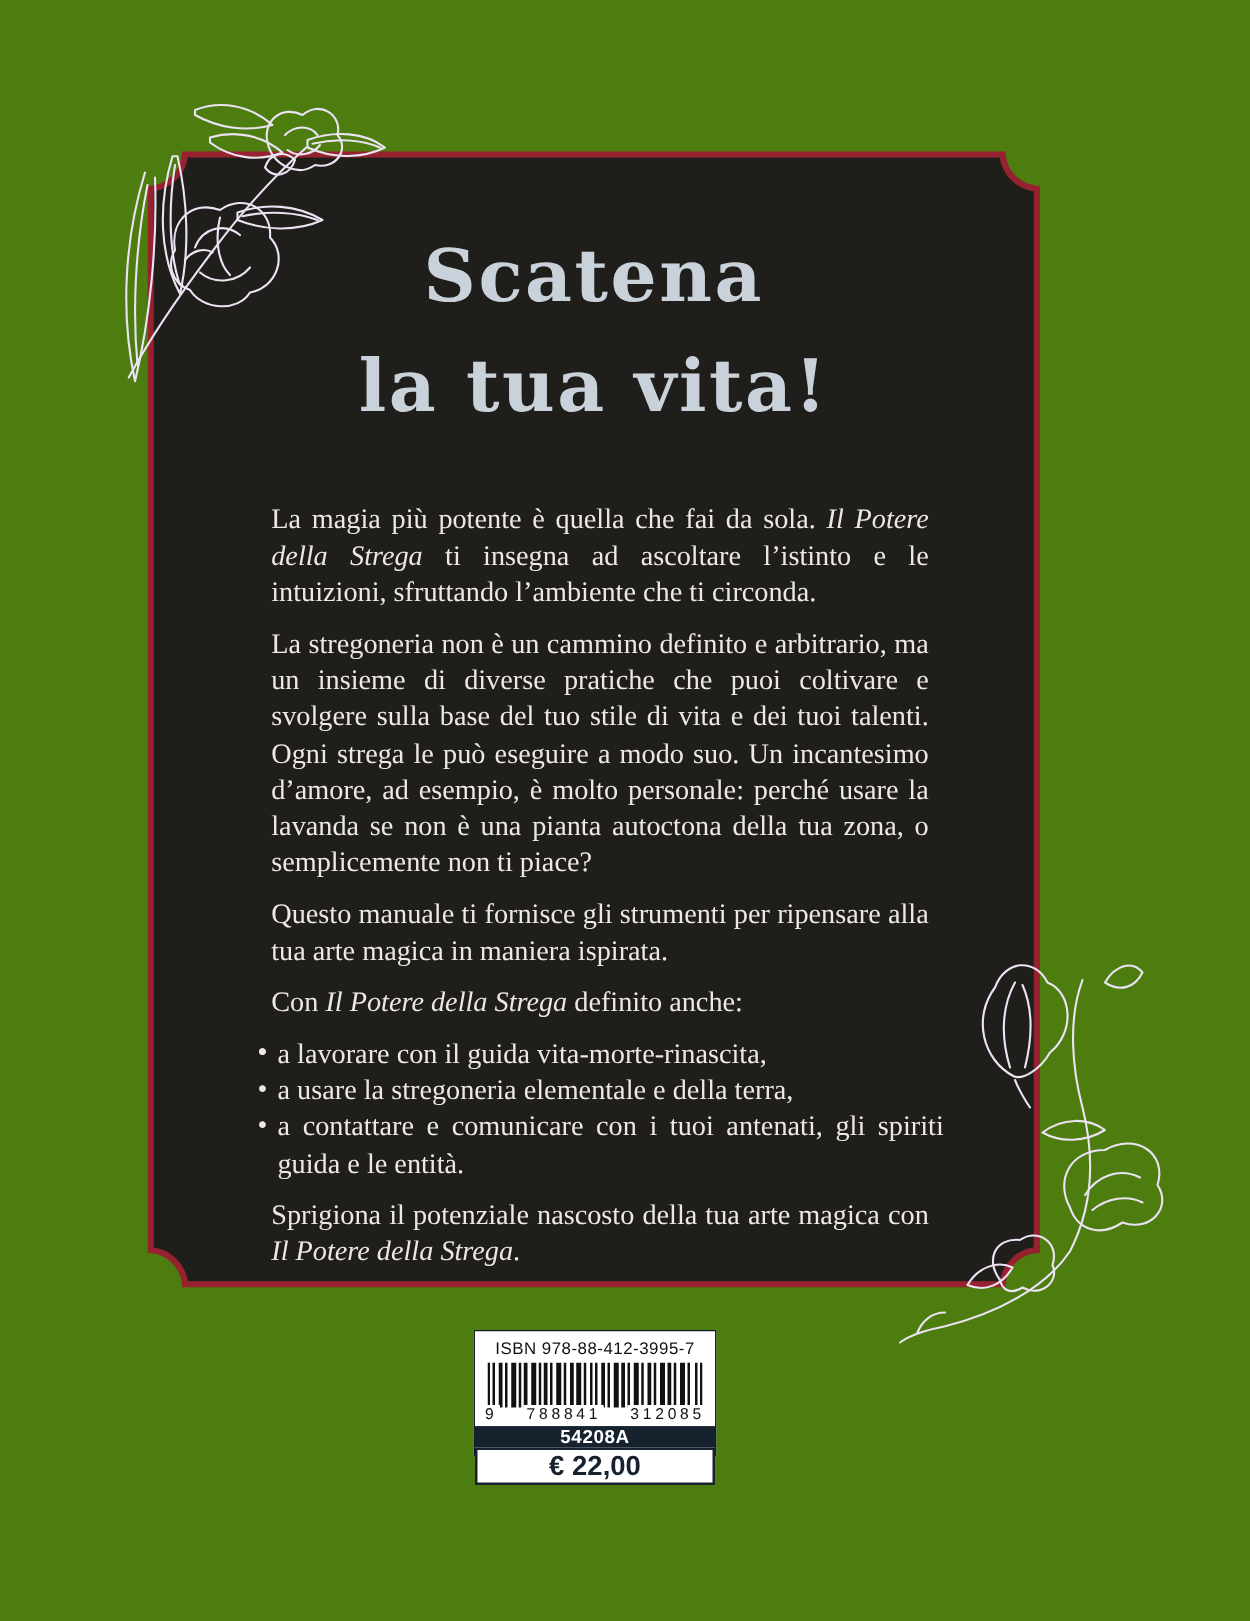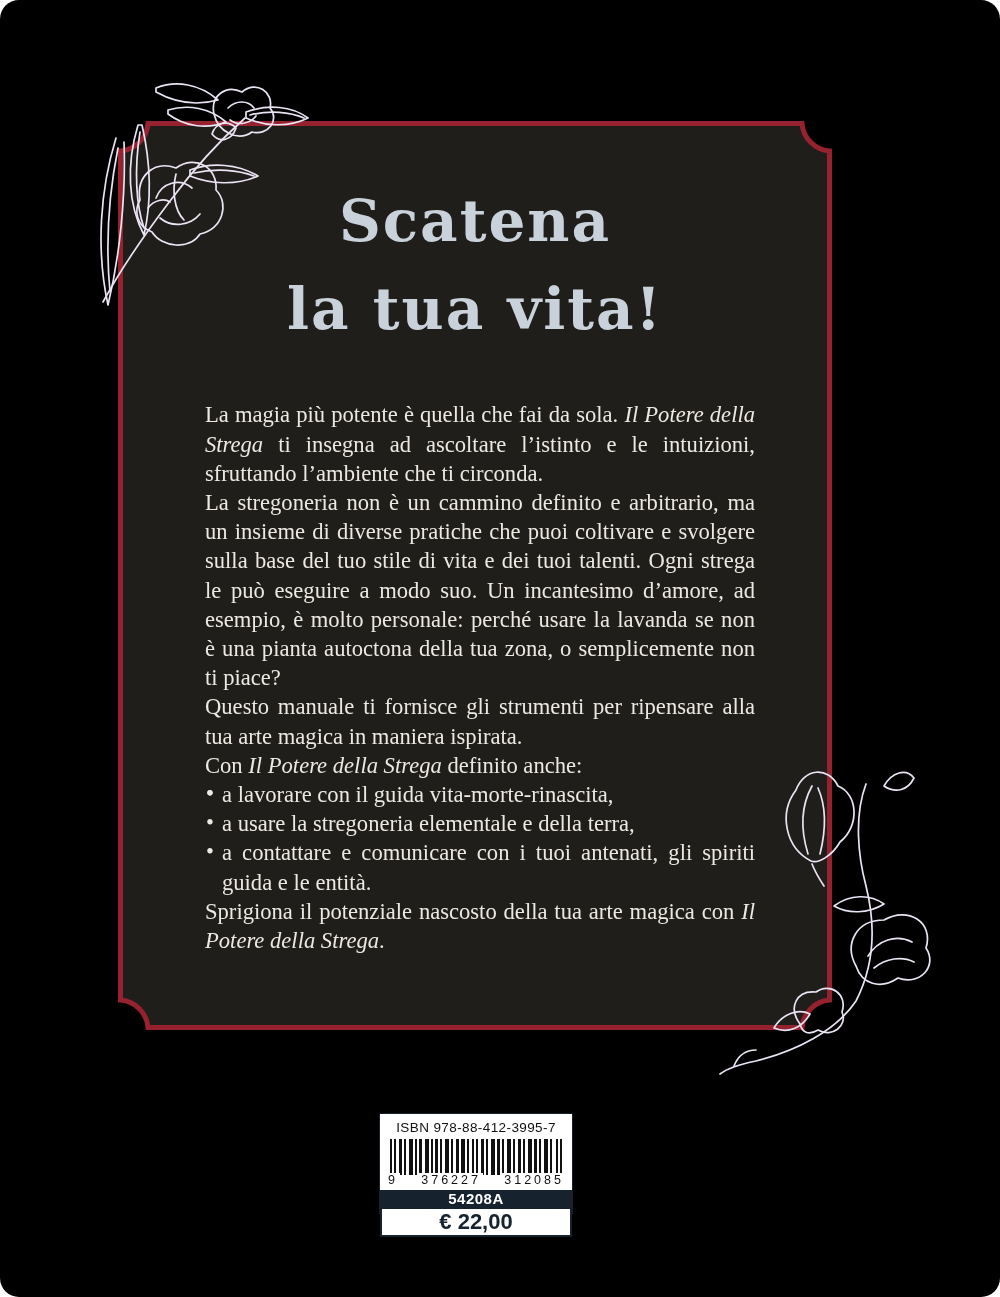--- a/index.html
+++ b/index.html
@@ -1,22 +1,21 @@
 <!DOCTYPE html>
 <html><head>
 <meta charset="utf-8">
 <style>
   html,body{margin:0;padding:0;}
   .page{
     position:relative;
     width:1000px;height:1297px;
-    background:#000000;
+    background:#4d7c0f;
     overflow:hidden;
     font-family:"Liberation Serif", serif;
-    border-radius:19px;
   }
   
   .panel-wrap{position:absolute;left:118px;top:121px;width:714px;height:909px;}
   .panel-bg{position:absolute;left:0;top:0;}
   .panel-content{position:relative;width:100%;height:100%;}
   
   .title{
     margin:56px 0 0 0;
     text-align:center;
     font-family:"DejaVu Serif", serif;
@@ -28,33 +27,33 @@
   }
   .title span{display:block;}
   
   .body-text{
     margin:47px 77px 0 87px;
     color:#ece9e3;
     font-size:22.6px;
     line-height:29.2px;
     text-align:justify;
   }
-  .body-text p{margin:0;}
+  .body-text p{margin:12px;}
   .it{font-style:italic;}
   .blurb-list{list-style:none;margin:0;padding:0;}
   .blurb-list li{position:relative;padding-left:17px;}
   .bul{position:absolute;left:1px;top:-1px;}
   
   .floral{position:absolute;pointer-events:none;}
   .floral path{fill:none;stroke:#eae3f3;stroke-width:1.7;stroke-linecap:round;stroke-linejoin:round;}
   .floral-tl{left:78px;top:70px;}
   .floral-br{left:716px;top:756px;}
   
   .barcode-box{
-    position:absolute;left:379px;top:1113px;width:194px;
+    position:absolute;left:379px;top:1064px;width:194px;
     background:#ffffff;border:1px solid #141e2a;box-sizing:border-box;
     font-family:"Liberation Sans", sans-serif;
   }
   .isbn{margin-top:6px;text-align:center;font-size:13.5px;letter-spacing:0.4px;color:#111;}
   .bars{display:block;margin:4px auto 0 auto;}
   .bar-digits{
     display:flex;justify-content:space-between;align-items:center;
     padding:0 6px 3px 6px;margin-top:-12px;
     font-size:12.5px;color:#111;
   }
@@ -176,21 +175,21 @@
         <rect x="144" y="0" width="3" height="36"></rect>
           <rect x="149" y="0" width="2" height="36"></rect>
         <rect x="154" y="0" width="4" height="36"></rect>
           <rect x="160" y="0" width="2" height="36"></rect>
         <rect x="166" y="0" width="2" height="46"></rect>
           <rect x="170" y="0" width="2" height="46"></rect>
       </g>
     </svg>
     <div class="bar-digits">
       <span>9</span>
-      <span>376227</span>
+      <span>788841</span>
       <span>312085</span>
     </div>
     <div class="strip">
       <div class="code-badge">54208A</div>
       <div class="price-badge">€ 22,00</div>
     </div>
   </div>
 
 </div>
 

